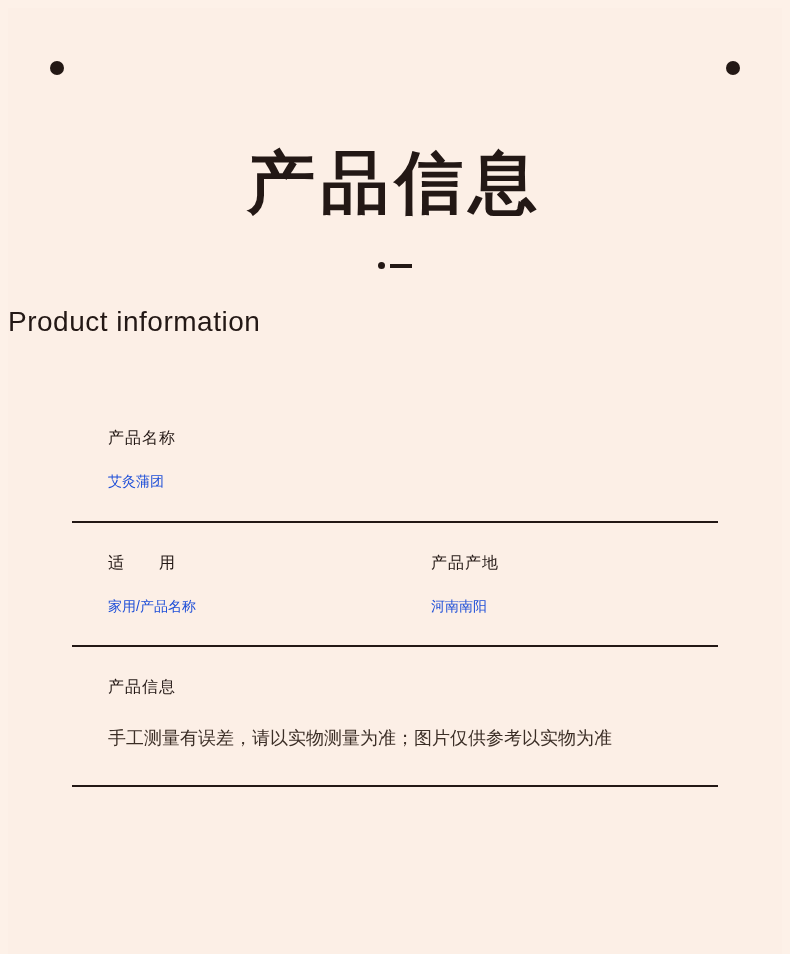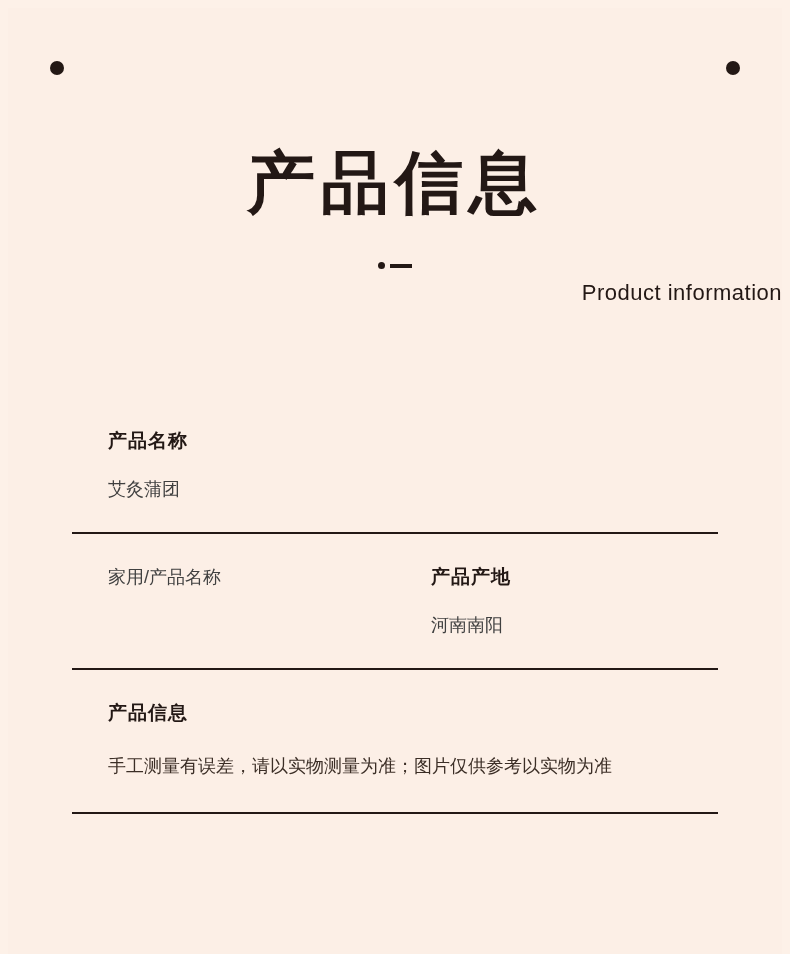--- a/index.html
+++ b/index.html
@@ -74,23 +74,23 @@
     display: inline-block;
     width: 22px;
     height: 4px;
     background: #231815;
     vertical-align: middle;
   }
   .title-en {
     position: absolute;
     left: 0;
     right: 0;
-    top: 272px;
-    text-align: right;
-    font-size: 22px;
+    top: 298px;
+    text-align: left;
+    font-size: 28px;
     color: #231815;
     letter-spacing: 0.5px;
     font-family: "Liberation Sans", sans-serif;
   }
 
   .specs {
     position: absolute;
     left: 64px;
     right: 64px;
     top: 420px;
@@ -99,33 +99,33 @@
     position: relative;
     display: flex;
   }
   .spec-cell {
     width: 50%;
     box-sizing: border-box;
     padding-right: 10px;
   }
   .spec-cell.wide { width: 100%; }
   .spec-label {
-    font-size: 19px;
-    font-weight: bold;
+    font-size: 16px;
+    font-weight: normal;
     color: #231815;
     margin: 0 0 22px 0;
     letter-spacing: 1px;
     padding-left: 36px;
   }
   .spec-label.spaced {
     letter-spacing: 1px;
   }
   .spec-value {
-    font-size: 18px;
-    color: #404040;
+    font-size: 14px;
+    color: #1d4ed8;
     padding-left: 36px;
     line-height: 1.55;
   }
   .rule {
     height: 2px;
     background: #231815;
     margin: 28px 0 30px 0;
   }
   .rule.last { margin-top: 30px; margin-bottom: 0; }
   .note-value {
@@ -160,20 +160,21 @@
         <div class="spec-cell">
           <div class="spec-label">产品名称</div>
           <div class="spec-value">艾灸蒲团</div>
         </div>
       </div>
 
       <div class="rule"></div>
 
       <div class="spec-row">
         <div class="spec-cell">
+          <div class="spec-label spaced">适　　用</div>
           <div class="spec-value">家用/产品名称</div>
         </div>
         <div class="spec-cell">
           <div class="spec-label">产品产地</div>
           <div class="spec-value">河南南阳</div>
         </div>
       </div>
 
       <div class="rule"></div>
 

